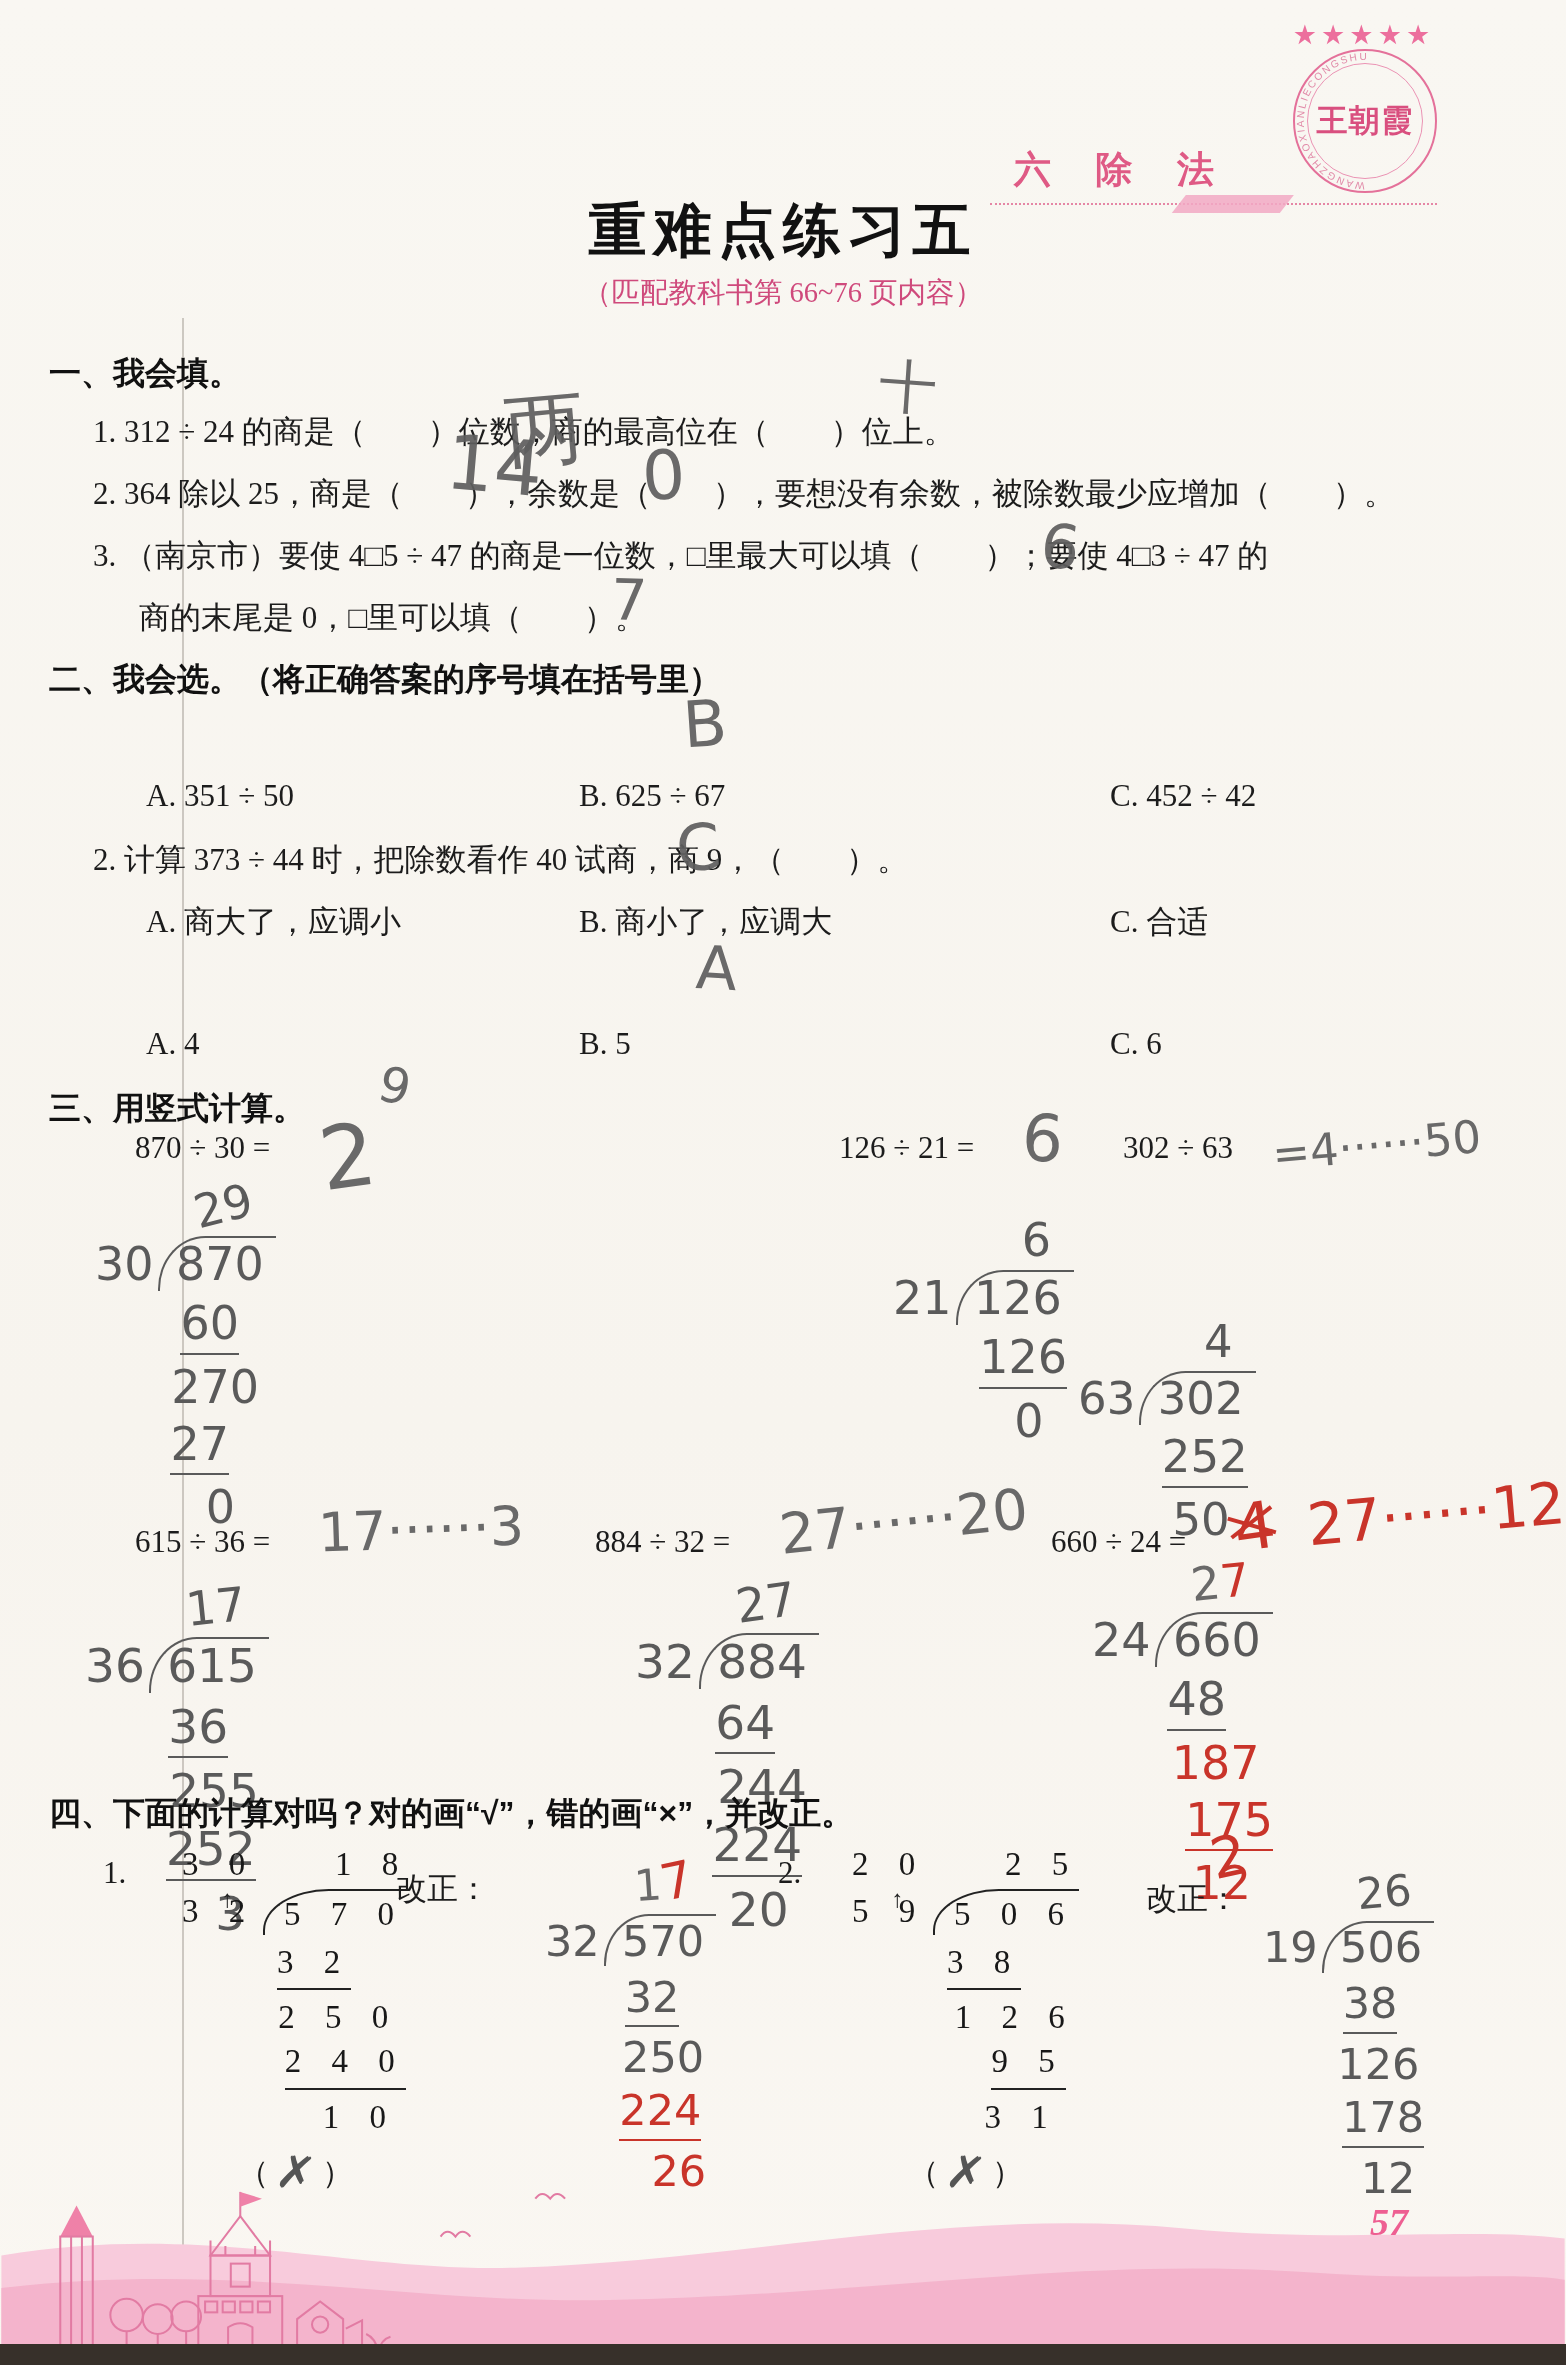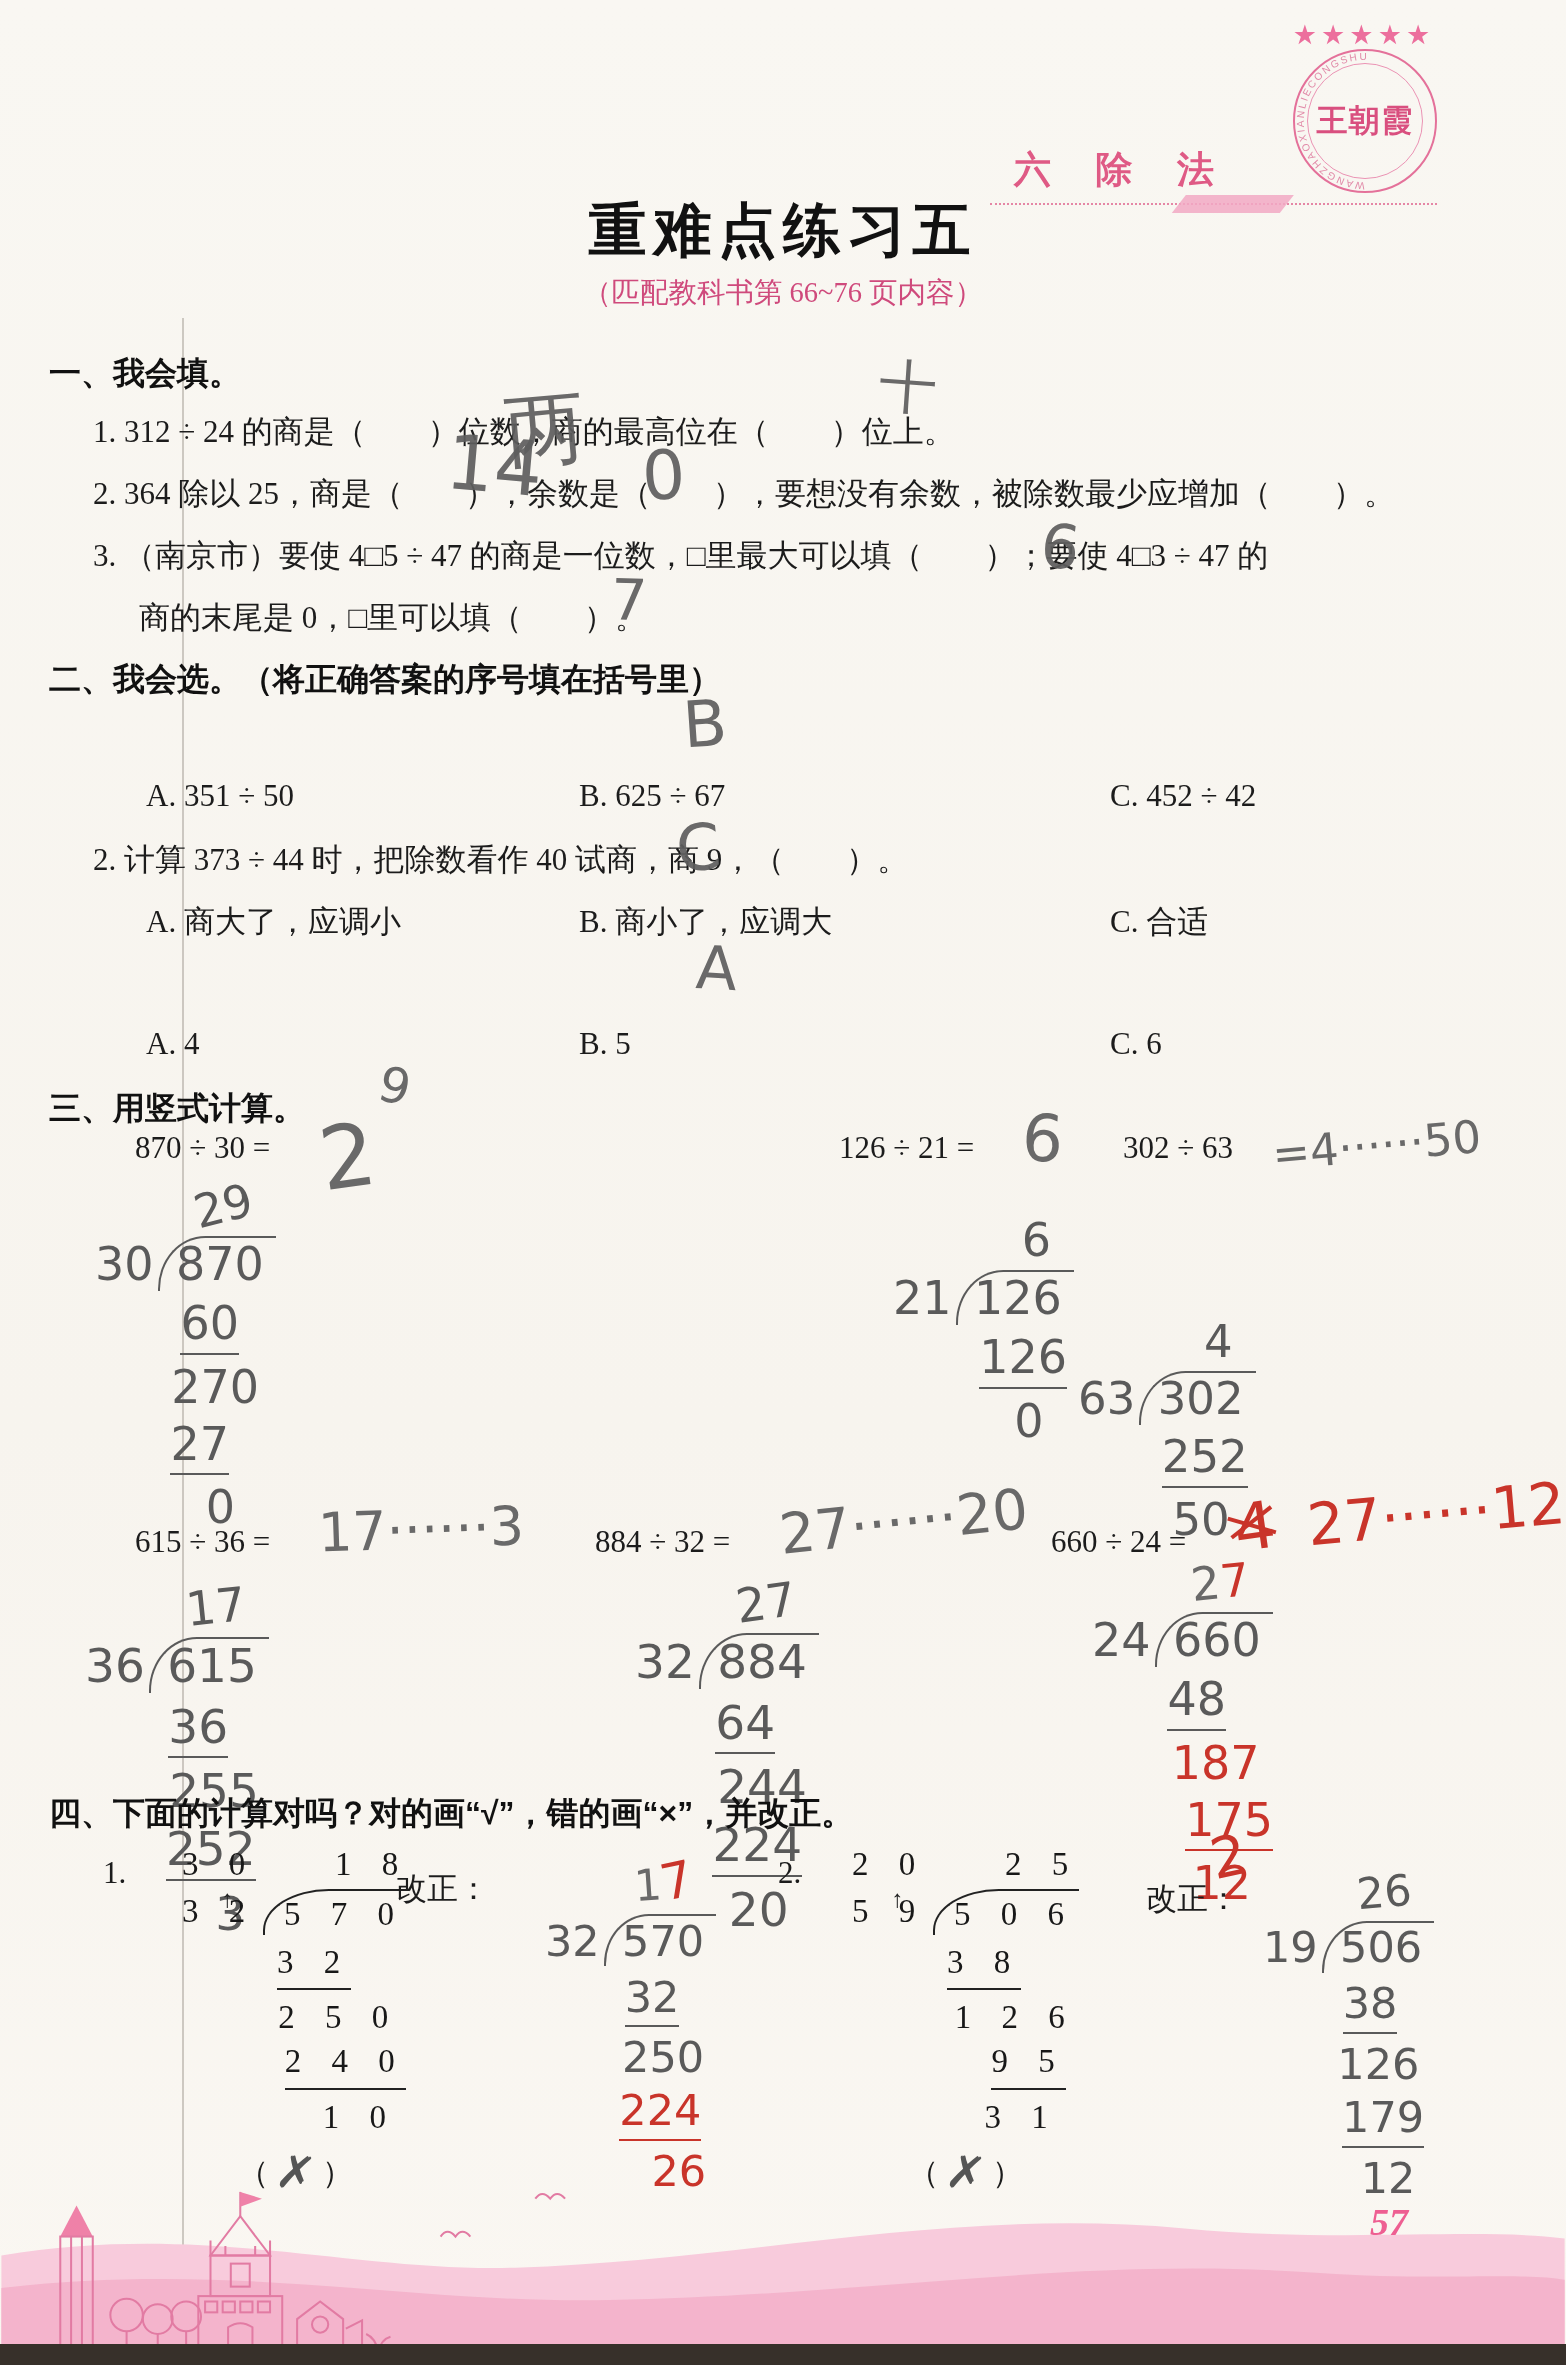--- a/index.html
+++ b/index.html
@@ -281,21 +281,21 @@
 
   
   <div class="ld" style="left:1263px;top:1870px;font-size:43px">
     <span class="q" style="transform:rotate(-5deg)">26</span>
     <div class="m">
       <span class="dd">19</span>
       <span class="nn">506</span>
     </div>
     <div class="r lb" style="margin-right:37px">38</div>
     <div class="r" style="margin-right:15px">126</div>
-    <div class="r lb" style="margin-right:10.2px">179</div>
+    <div class="r lb" style="margin-right:10.2px">178</div>
     <div class="r" style="margin-right:19px">12</div>
   </div>
 
   
   <svg class="abs" style="left:0;top:2127px" width="1566" height="238" viewBox="0 0 2312 352">
     <path d="M0,190 C300,140 520,215 760,208 C1100,198 1400,118 1750,150 C1980,172 2180,148 2312,165 L2312,352 L0,352 Z" fill="#f8cbdc"></path>
     <path d="M0,238 C350,198 600,262 900,256 C1300,248 1600,190 1950,216 C2120,228 2250,214 2312,226 L2312,352 L0,352 Z" fill="#f3b2ca" opacity="0.95"></path>
   </svg>
 
   <svg class="abs" style="left:6.8px;top:2154px" width="610" height="203" viewBox="0 0 900 300" fill="none" stroke="#e27ba3" stroke-width="3">

